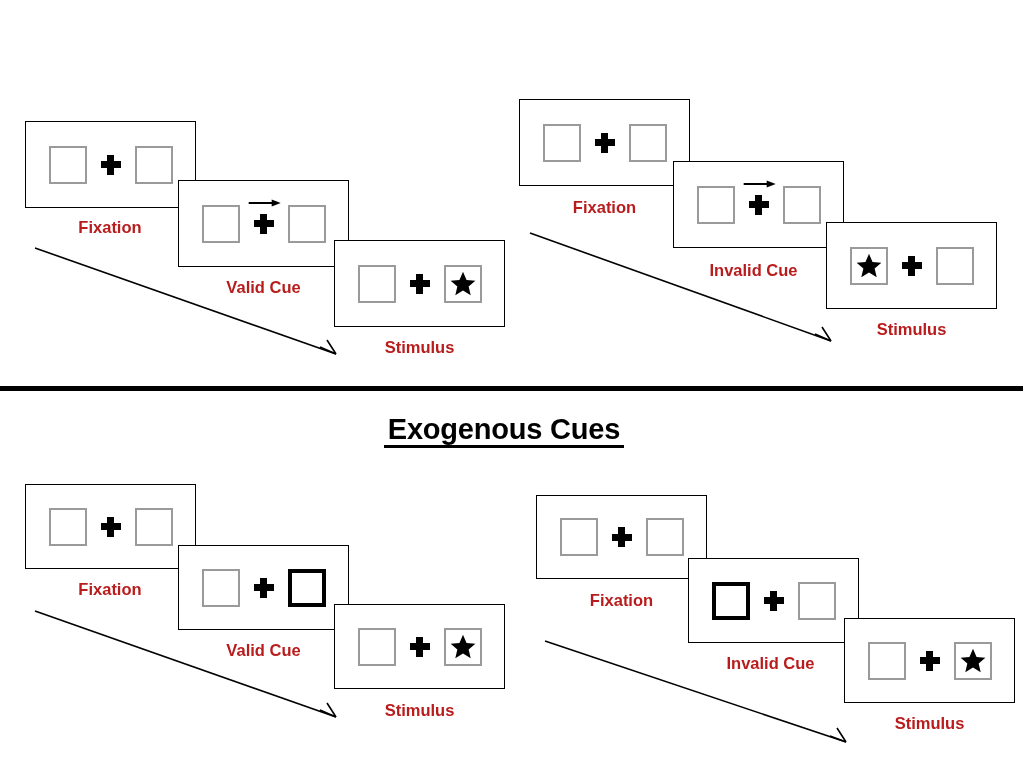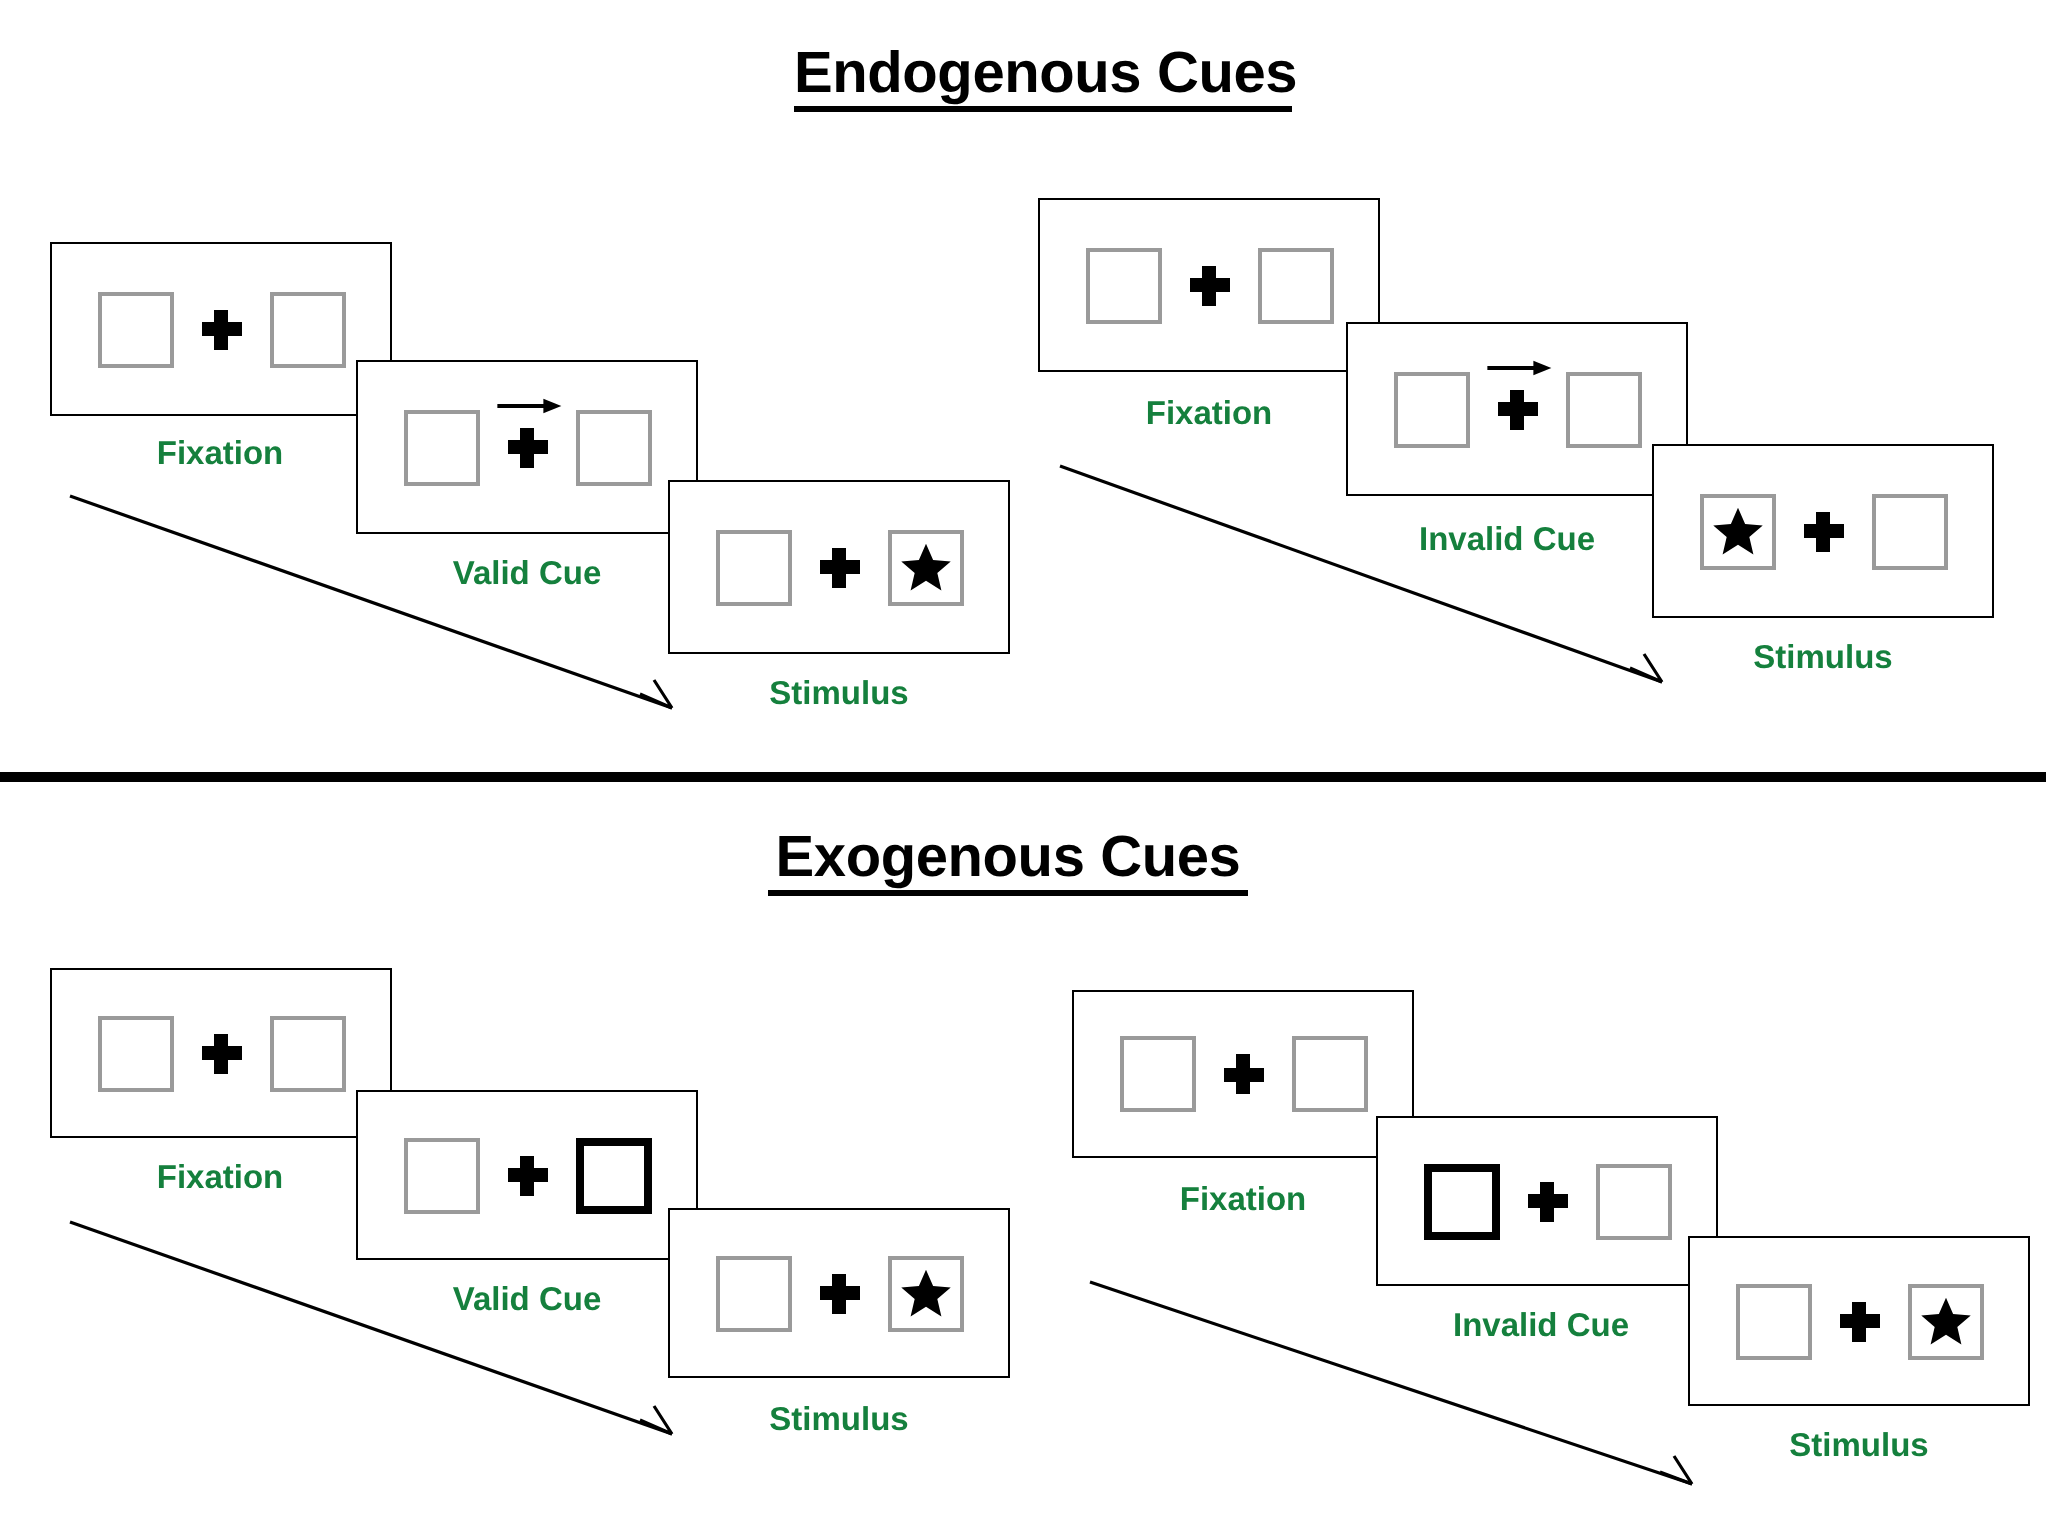--- a/index.html
+++ b/index.html
@@ -121,38 +121,37 @@
     height: 12px;
     pointer-events: none;
   }
   .cue-arrow svg { display: block; }
 
   
   .stage-label {
     position: absolute;
     font-weight: bold;
     font-size: 16.5px;
-    color: #15803d;
+    color: #b91c1c;
     white-space: nowrap;
     text-align: center;
   }
 
   
   .flow-arrow {
     position: absolute;
     pointer-events: none;
   }
   .flow-arrow svg { display: block; overflow: visible; }
 </style>
 </head>
 <body>
 
 <div id="canvas">
 
-  <div class="section-title" style="left:397px; top:22px; width:249px;">Endogenous Cues</div>
 
   <div class="flow-arrow" style="left:33px; top:244px; width:315px; height:120px;">
     <svg width="315" height="120" viewBox="0 0 315 120">
       <line x1="2" y1="4" x2="303" y2="110" stroke="#000" stroke-width="1.6"></line>
       <path d="M303,110 L287,103 M303,110 L294,96" stroke="#000" stroke-width="1.6" fill="none"></path>
     </svg>
   </div>
 
   <div class="panel" style="left:25px; top:121px; width:171px; height:87px;">
     <div class="panel-inner">

